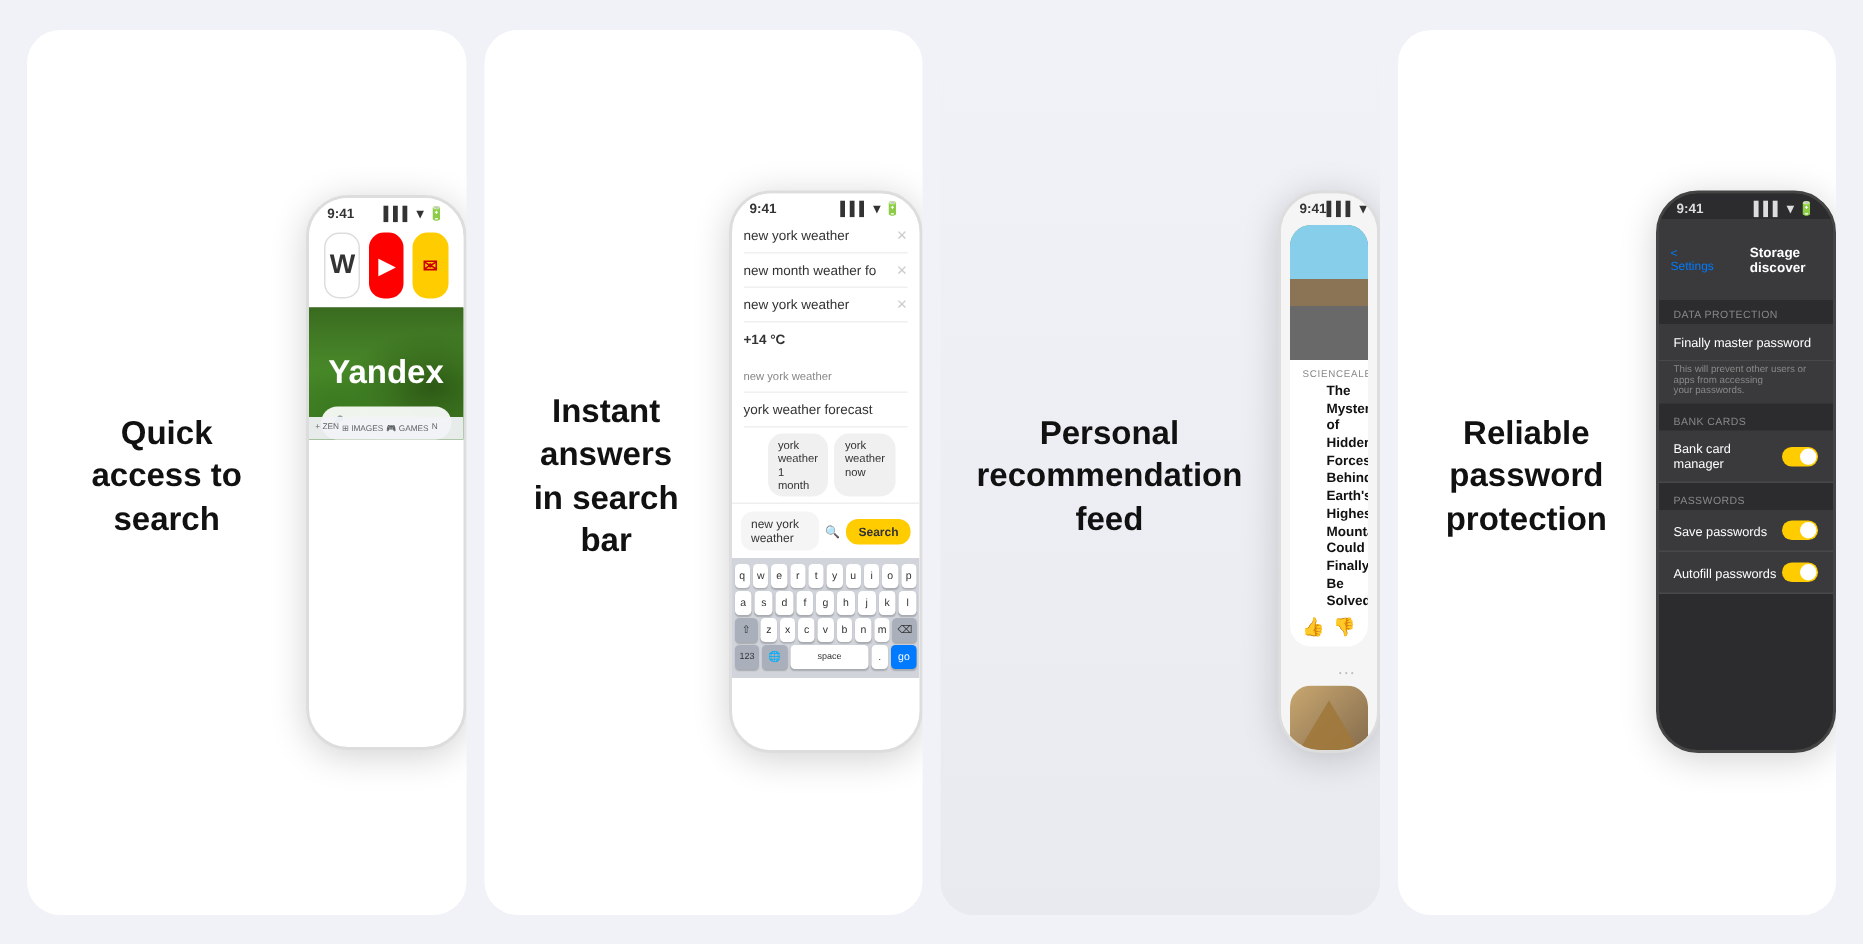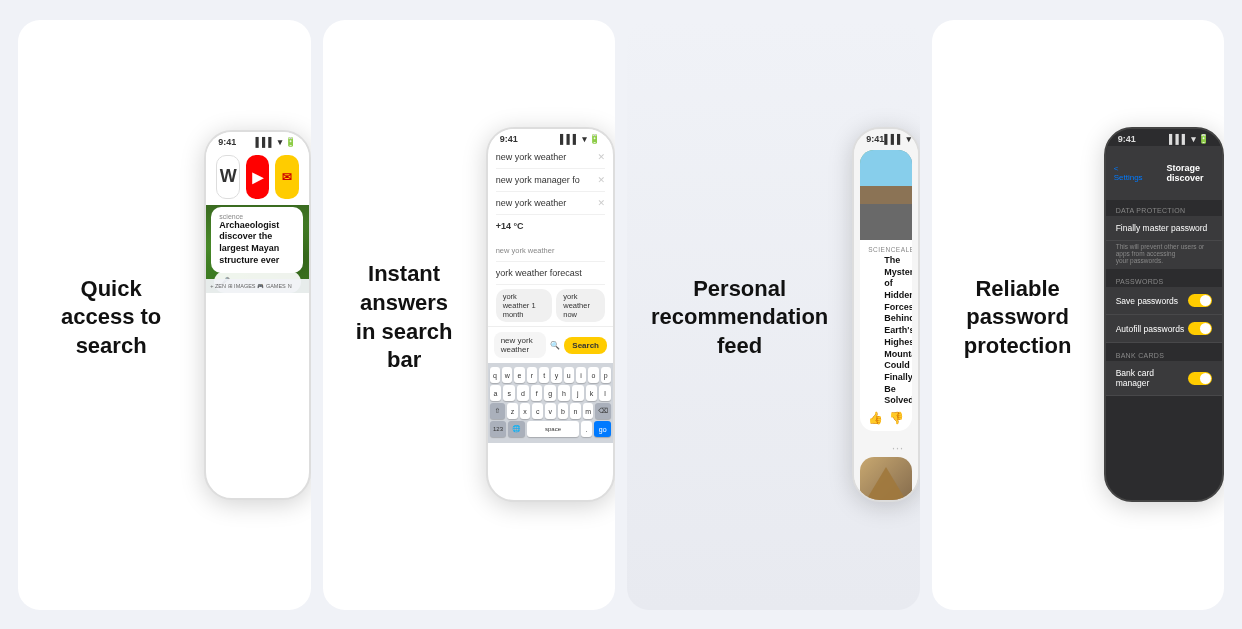--- a/index.html
+++ b/index.html
@@ -167,21 +167,21 @@
     .suggestion-row {
       display: flex;
       justify-content: space-between;
       align-items: center;
       padding: 6px 0;
       border-bottom: 1px solid #f0f0f0;
       color: #333;
     }
     .suggestion-bold { font-weight: 700; }
     .suggestion-sub { font-size: 7.5px; color: #888; }
-    .suggestion-chips { display: flex; gap: 4px; margin: 4px 0; }
+    .suggestion-chips { display: flex; gap: 4px; margin: 4px 16px; }
     .chip {
       background: #f0f0f0;
       border-radius: 10px;
       padding: 3px 7px;
       font-size: 7.5px;
       color: #333;
     }
     .search-input-row {
       display: flex;
       align-items: center;
@@ -401,24 +401,20 @@
         <div class="yandex-logo-text">Yandex</div>
         <div class="search-bar-mini">
           <span class="search-mic">🎤</span>
         </div>
         <div class="bottom-nav-mini">
           <span class="bottom-nav-item" style="font-size:5.5px;color:#666;">+ ZEN</span>
           <span class="bottom-nav-item" style="font-size:5.5px;color:#666;">⊞ IMAGES</span>
           <span class="bottom-nav-item" style="font-size:5.5px;color:#666;">🎮 GAMES</span>
           <span class="bottom-nav-item" style="font-size:5.5px;color:#666;">N</span>
         </div>
-        <div class="article-preview">
-          <div class="article-cat">science</div>
-          <div class="article-title">Archaeologist discover the largest Mayan structure ever</div>
-        </div>
       </div>
     </div>
   </div>
 
   <div class="card">
     <div class="card-title">Instant answers<br>in search bar</div>
     <div class="card2-phone phone-mockup">
       <div class="phone-status-bar">
         <span>9:41</span>
         <div class="status-icons">
@@ -426,21 +422,21 @@
           <span>▾</span>
           <span>🔋</span>
         </div>
       </div>
       <div class="search-suggestions">
         <div class="suggestion-row">
           <span>new york weather</span>
           <span style="color:#ccc;font-size:9px;">✕</span>
         </div>
         <div class="suggestion-row">
-          <span>new york manager fo</span>
+          <span>new month weather fo</span>
           <span style="color:#ccc;font-size:9px;">✕</span>
         </div>
         <div class="suggestion-row">
           <span>new york weather</span>
           <span style="color:#ccc;font-size:9px;">✕</span>
         </div>
         <div class="suggestion-row" style="flex-direction:column;align-items:flex-start;gap:15px;">
           <span class="suggestion-bold">+14 °C</span>
           <span class="suggestion-sub">new york weather</span>
         </div>
@@ -558,40 +554,40 @@
 
       <div class="settings-section">
         <div class="settings-section-label">Data protection</div>
         <div class="settings-row">
           <span class="settings-row-text">Finally master password</span>
         </div>
         <div class="settings-row-sub">This will prevent other users or apps from accessing<br>your passwords.</div>
       </div>
 
       <div class="settings-section">
+        <div class="settings-section-label">Bank cards</div>
+        <div class="settings-row">
+          <span class="settings-row-text">Bank card manager</span>
+          <div class="toggle-on">
+            <div class="toggle-circle"></div>
+          </div>
+        </div>
+      </div>
+
+      <div class="settings-section">
         <div class="settings-section-label">Passwords</div>
         <div class="settings-row">
           <span class="settings-row-text">Save passwords</span>
           <div class="toggle-on">
             <div class="toggle-circle"></div>
           </div>
         </div>
         <div class="settings-row">
           <span class="settings-row-text">Autofill passwords</span>
           <div class="toggle-on">
             <div class="toggle-circle"></div>
           </div>
         </div>
       </div>
-
-      <div class="settings-section">
-        <div class="settings-section-label">Bank cards</div>
-        <div class="settings-row">
-          <span class="settings-row-text">Bank card manager</span>
-          <div class="toggle-on">
-            <div class="toggle-circle"></div>
-          </div>
-        </div>
-      </div>
     </div>
   </div>
 
 </div>
 
 </body></html>

